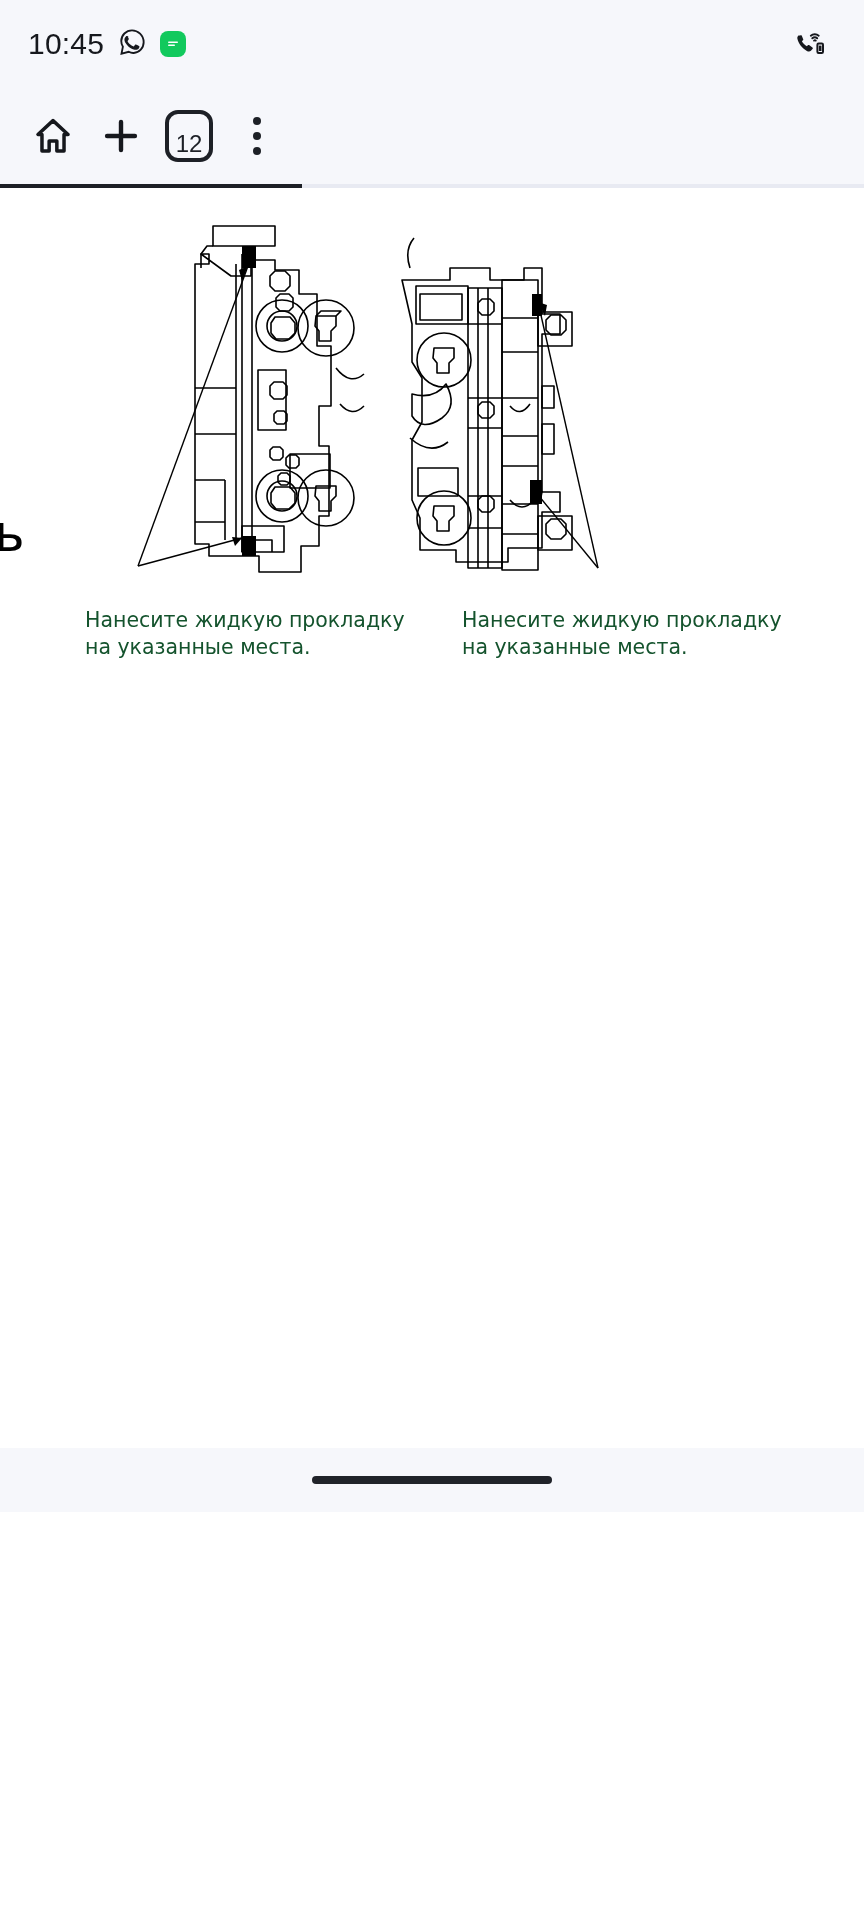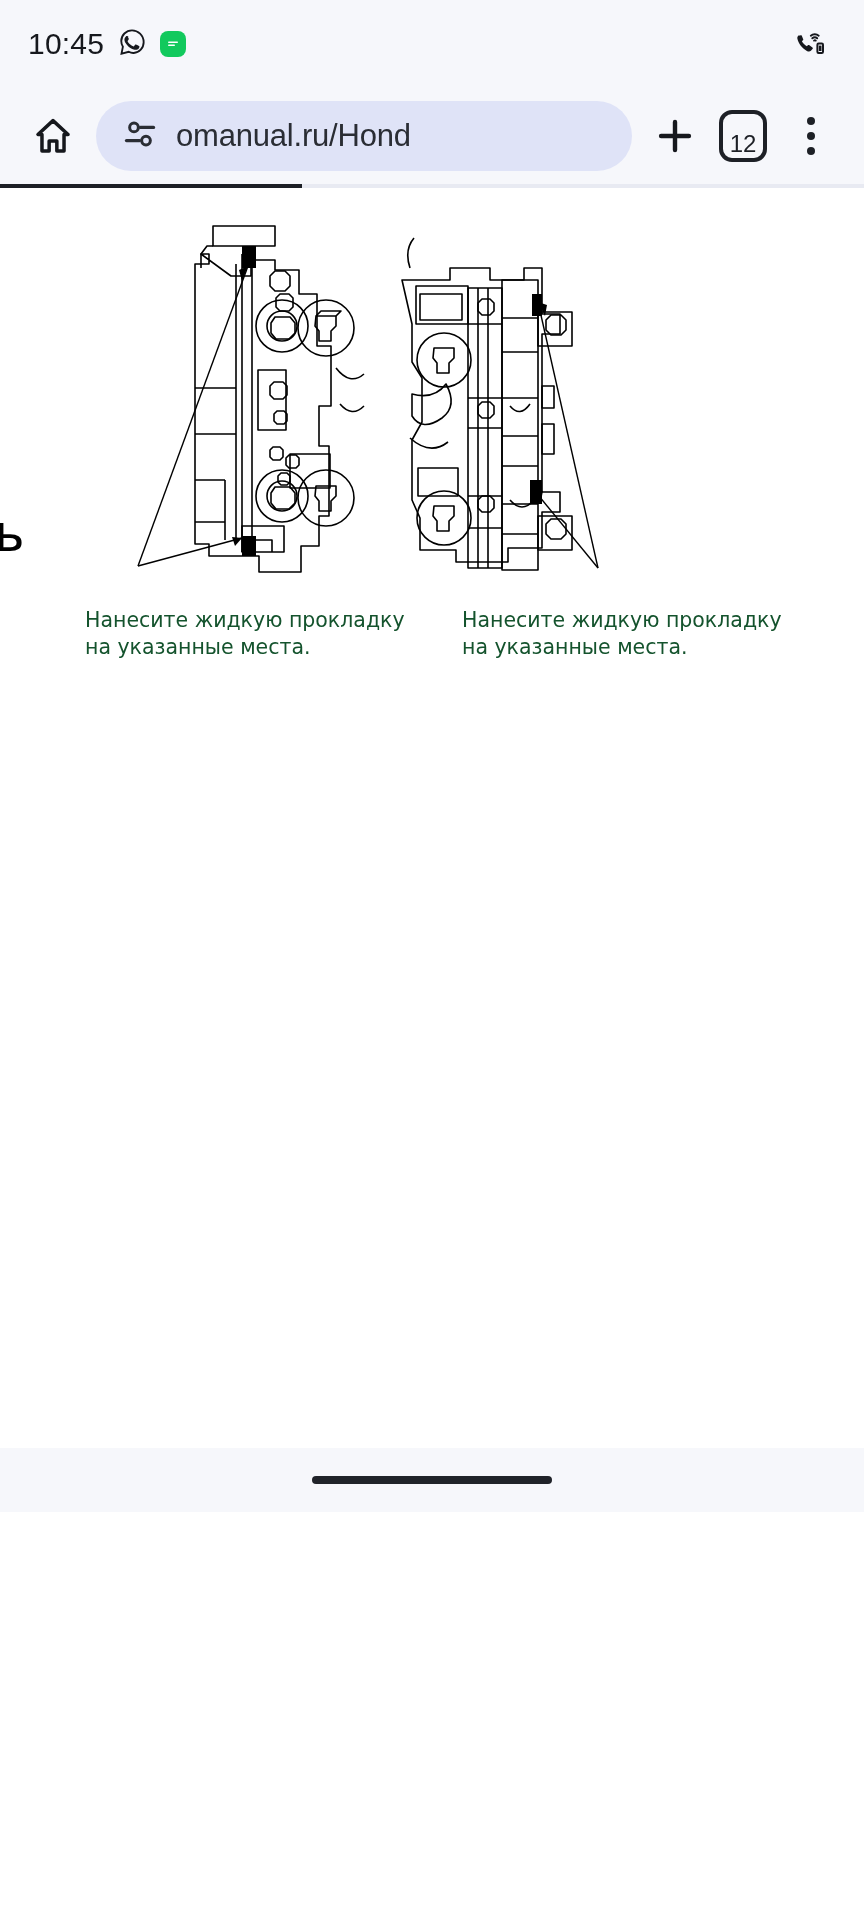--- a/index.html
+++ b/index.html
@@ -188,31 +188,20 @@
   </div>
 
   <div class="toolbar">
 
     <div class="tb-btn">
       <svg width="42" height="42" viewBox="0 0 24 24">
         <path d="M12 3.2L3.4 11.1h2.3v9.4h4.1v-5.6h4.4v5.6h4.1v-9.4h2.3z" fill="none" stroke="#16181d" stroke-width="2" stroke-linejoin="round"></path>
       </svg>
     </div>
 
-    <div class="urlbar">
-      <span>
-        <svg width="36" height="36" viewBox="0 0 24 24">
-          <circle cx="8" cy="7.6" r="2.9" fill="none" stroke="#2a2d34" stroke-width="2"></circle>
-          <line x1="12.3" y1="7.6" x2="21" y2="7.6" stroke="#2a2d34" stroke-width="2.2" stroke-linecap="round"></line>
-          <circle cx="16" cy="16.4" r="2.9" fill="none" stroke="#2a2d34" stroke-width="2"></circle>
-          <line x1="3" y1="16.4" x2="11.7" y2="16.4" stroke="#2a2d34" stroke-width="2.2" stroke-linecap="round"></line>
-        </svg>
-      </span>
-      <span class="url-text" title="Search or type web address">omanual.ru/Hond</span>
-    </div>
 
     <div class="tb-btn">
       <svg width="44" height="44" viewBox="0 0 24 24">
         <line x1="12" y1="4.4" x2="12" y2="19.6" stroke="#16181d" stroke-width="2.4" stroke-linecap="round"></line>
         <line x1="4.4" y1="12" x2="19.6" y2="12" stroke="#16181d" stroke-width="2.4" stroke-linecap="round"></line>
       </svg>
     </div>
 
     <div class="tb-btn">
       <div class="tabcount">

